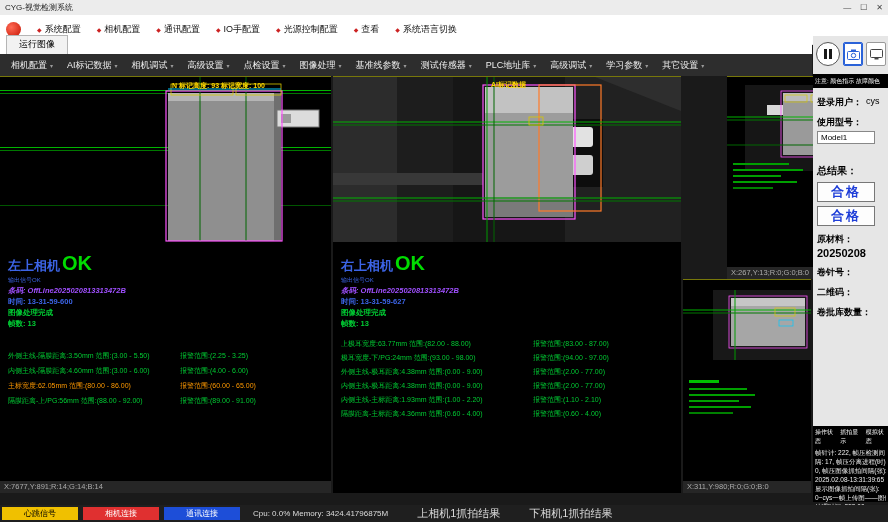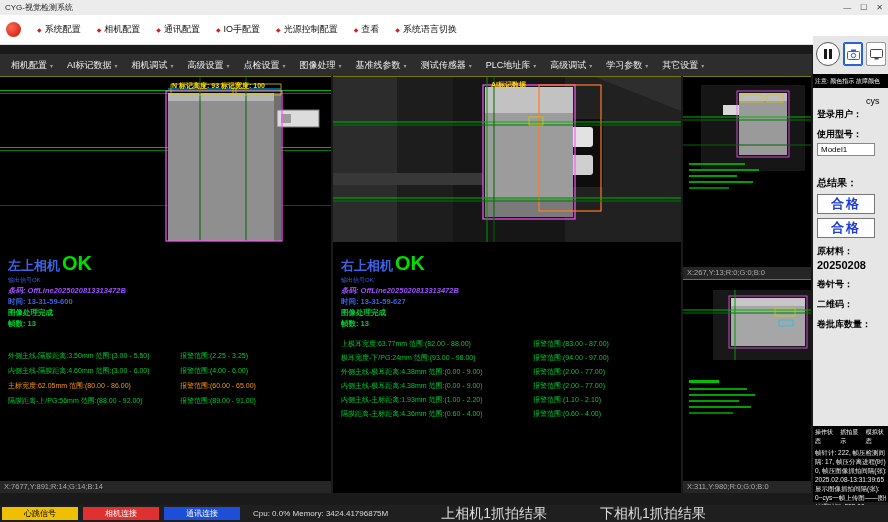--- a/index.html
+++ b/index.html
@@ -60,21 +60,21 @@
   #cam2 .m-row { height:14px; }
   .m-row .alarm { position:absolute; left:172px; top:0; }
   #cam2 .m-row .alarm { left:192px; }
   .m-row.warn, .m-row.warn .alarm { color:#ff9900; }
 
   .cam-footer { position:absolute; bottom:0; left:0; right:0; height:12px; background:#262626;
                 color:#ababab; font-size:7.5px; line-height:12px; padding-left:4px; }
 
   
   .preview { position:absolute; left:683px; width:128px; background:#000; }
-  #pv1 { top:76px; height:203px; }
+  #pv1 { top:76px; height:203px;margin-left:44px; }
   #pv2 { top:279px; height:214px; }
   .pv-img { position:absolute; top:0; left:0; right:0; border-top:1px solid #77770a; }
   #pv1 .pv-img { height:191px; } #pv2 .pv-img { height:202px; }
   .pv-img svg { display:block; }
 
   
   .right-panel { position:absolute; left:813px; top:36px; width:75px; height:466px; background:#e6e6e6; }
   .rp-buttons { position:absolute; top:6px; left:3px; display:flex; gap:3px; align-items:center; }
   .pause-btn { width:24px; height:24px; border-radius:50%; background:#fff; border:1px solid #555;
                display:flex; align-items:center; justify-content:center; gap:2px; }
@@ -98,21 +98,21 @@
   .rp-line { font-size:6.5px; line-height:9px; white-space:nowrap; overflow:hidden; }
 
   
   .statusbar { position:absolute; left:0; right:0; top:505px; height:17px; background:#1f1f1f;
                display:flex; align-items:center; gap:5px; padding:0 2px; }
   .badge { font-size:8px; padding:1px 22px; border-radius:0;font-family:Liberation Mono, monospace; }
   .badge.b1 { background:#f0c000; color:#000; }
   .badge.b2 { background:#e03030; color:#fff; }
   .badge.b3 { background:#1d4ed8; color:#fff; }
   .cpu { color:#dcdcdc; font-size:8px; margin-left:8px; }
-  .camlink { color:#dcdcdc; font-size:14px; margin-left:48px; }
+  .camlink { color:#dcdcdc; font-size:11px; margin-left:24px; }
 </style>
 </head>
 <body>
 
 <div class="app">
 
   <div class="titlebar">
     <span>CYG-视觉检测系统</span>
     <div class="win-controls">
       <span>—</span>
@@ -146,20 +146,23 @@
     <div class="menu-item">
       <span class="diamond">◆</span>
       <span>查看</span>
     </div>
     <div class="menu-item">
       <span class="diamond">◆</span>
       <span>系统语言切换</span>
     </div>
   </div>
 
+  <div class="tabbar">
+    <div class="tab">运行图像</div>
+  </div>
 
   <div class="toolbar">
     <div class="tool-item">
         <span>相机配置</span>
         <span class="chev">▾</span>
       </div>
     <div class="tool-item">
         <span>AI标记数据</span>
         <span class="chev">▾</span>
       </div>
@@ -358,21 +361,21 @@
       <div class="icon-btn">
         <svg width="13" height="11" viewBox="0 0 13 11">
           <rect x="0.5" y="0.5" width="12" height="8" rx="1" fill="none" stroke="#444"></rect>
           <rect x="4.5" y="9" width="4" height="1.5" fill="#444"></rect>
         </svg>
       </div>
     </div>
     <div class="rp-notice">注意: 颜色指示 故障颜色</div>
     <div class="rp-fields">
       <div class="f-inline">
-        <span class="f-label" style="margin-top:12px">登录用户：</span>
+        <span class="f-label" style="margin-top:0">登录用户：</span>
         <span>cys</span>
       </div>
       <div class="f-label">使用型号：</div>
       <div class="f-box">Model1</div>
       <div class="result-label">总结果：</div>
       <div class="result-box">合格</div>
       <div class="result-box">合格</div>
       <div class="f-label">原材料：</div>
       <div class="f-value-big">20250208</div>
       <div class="f-label">卷针号：</div>

